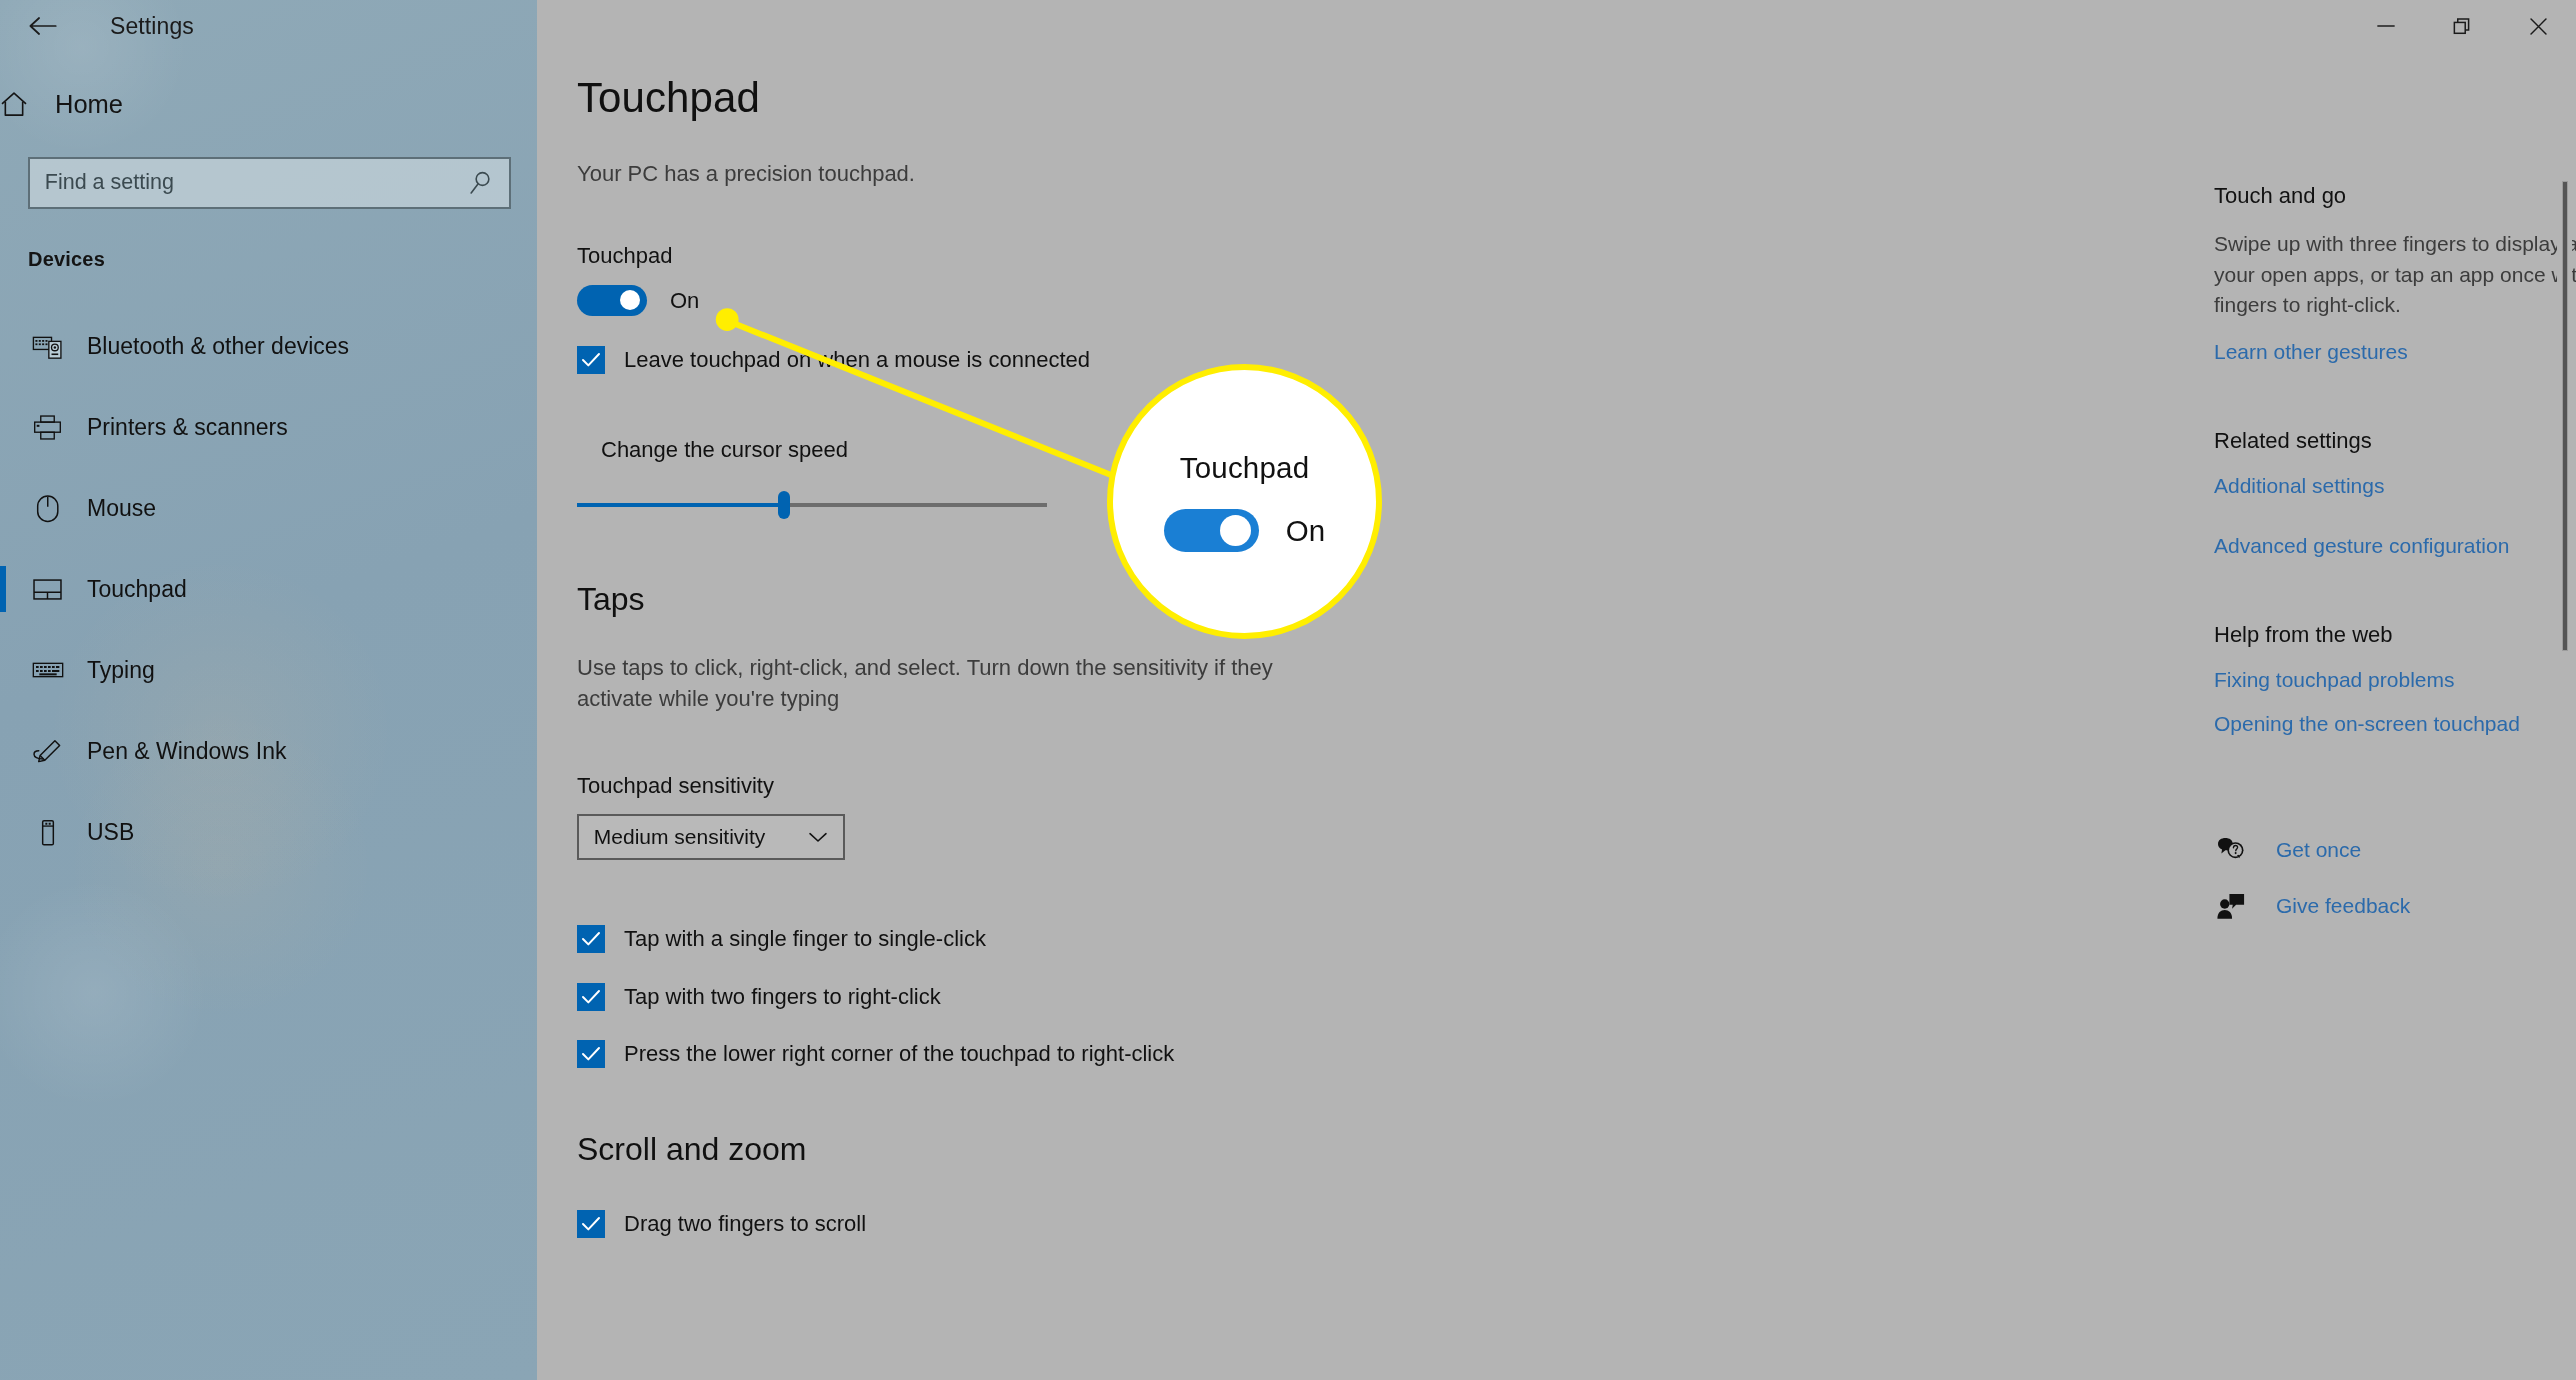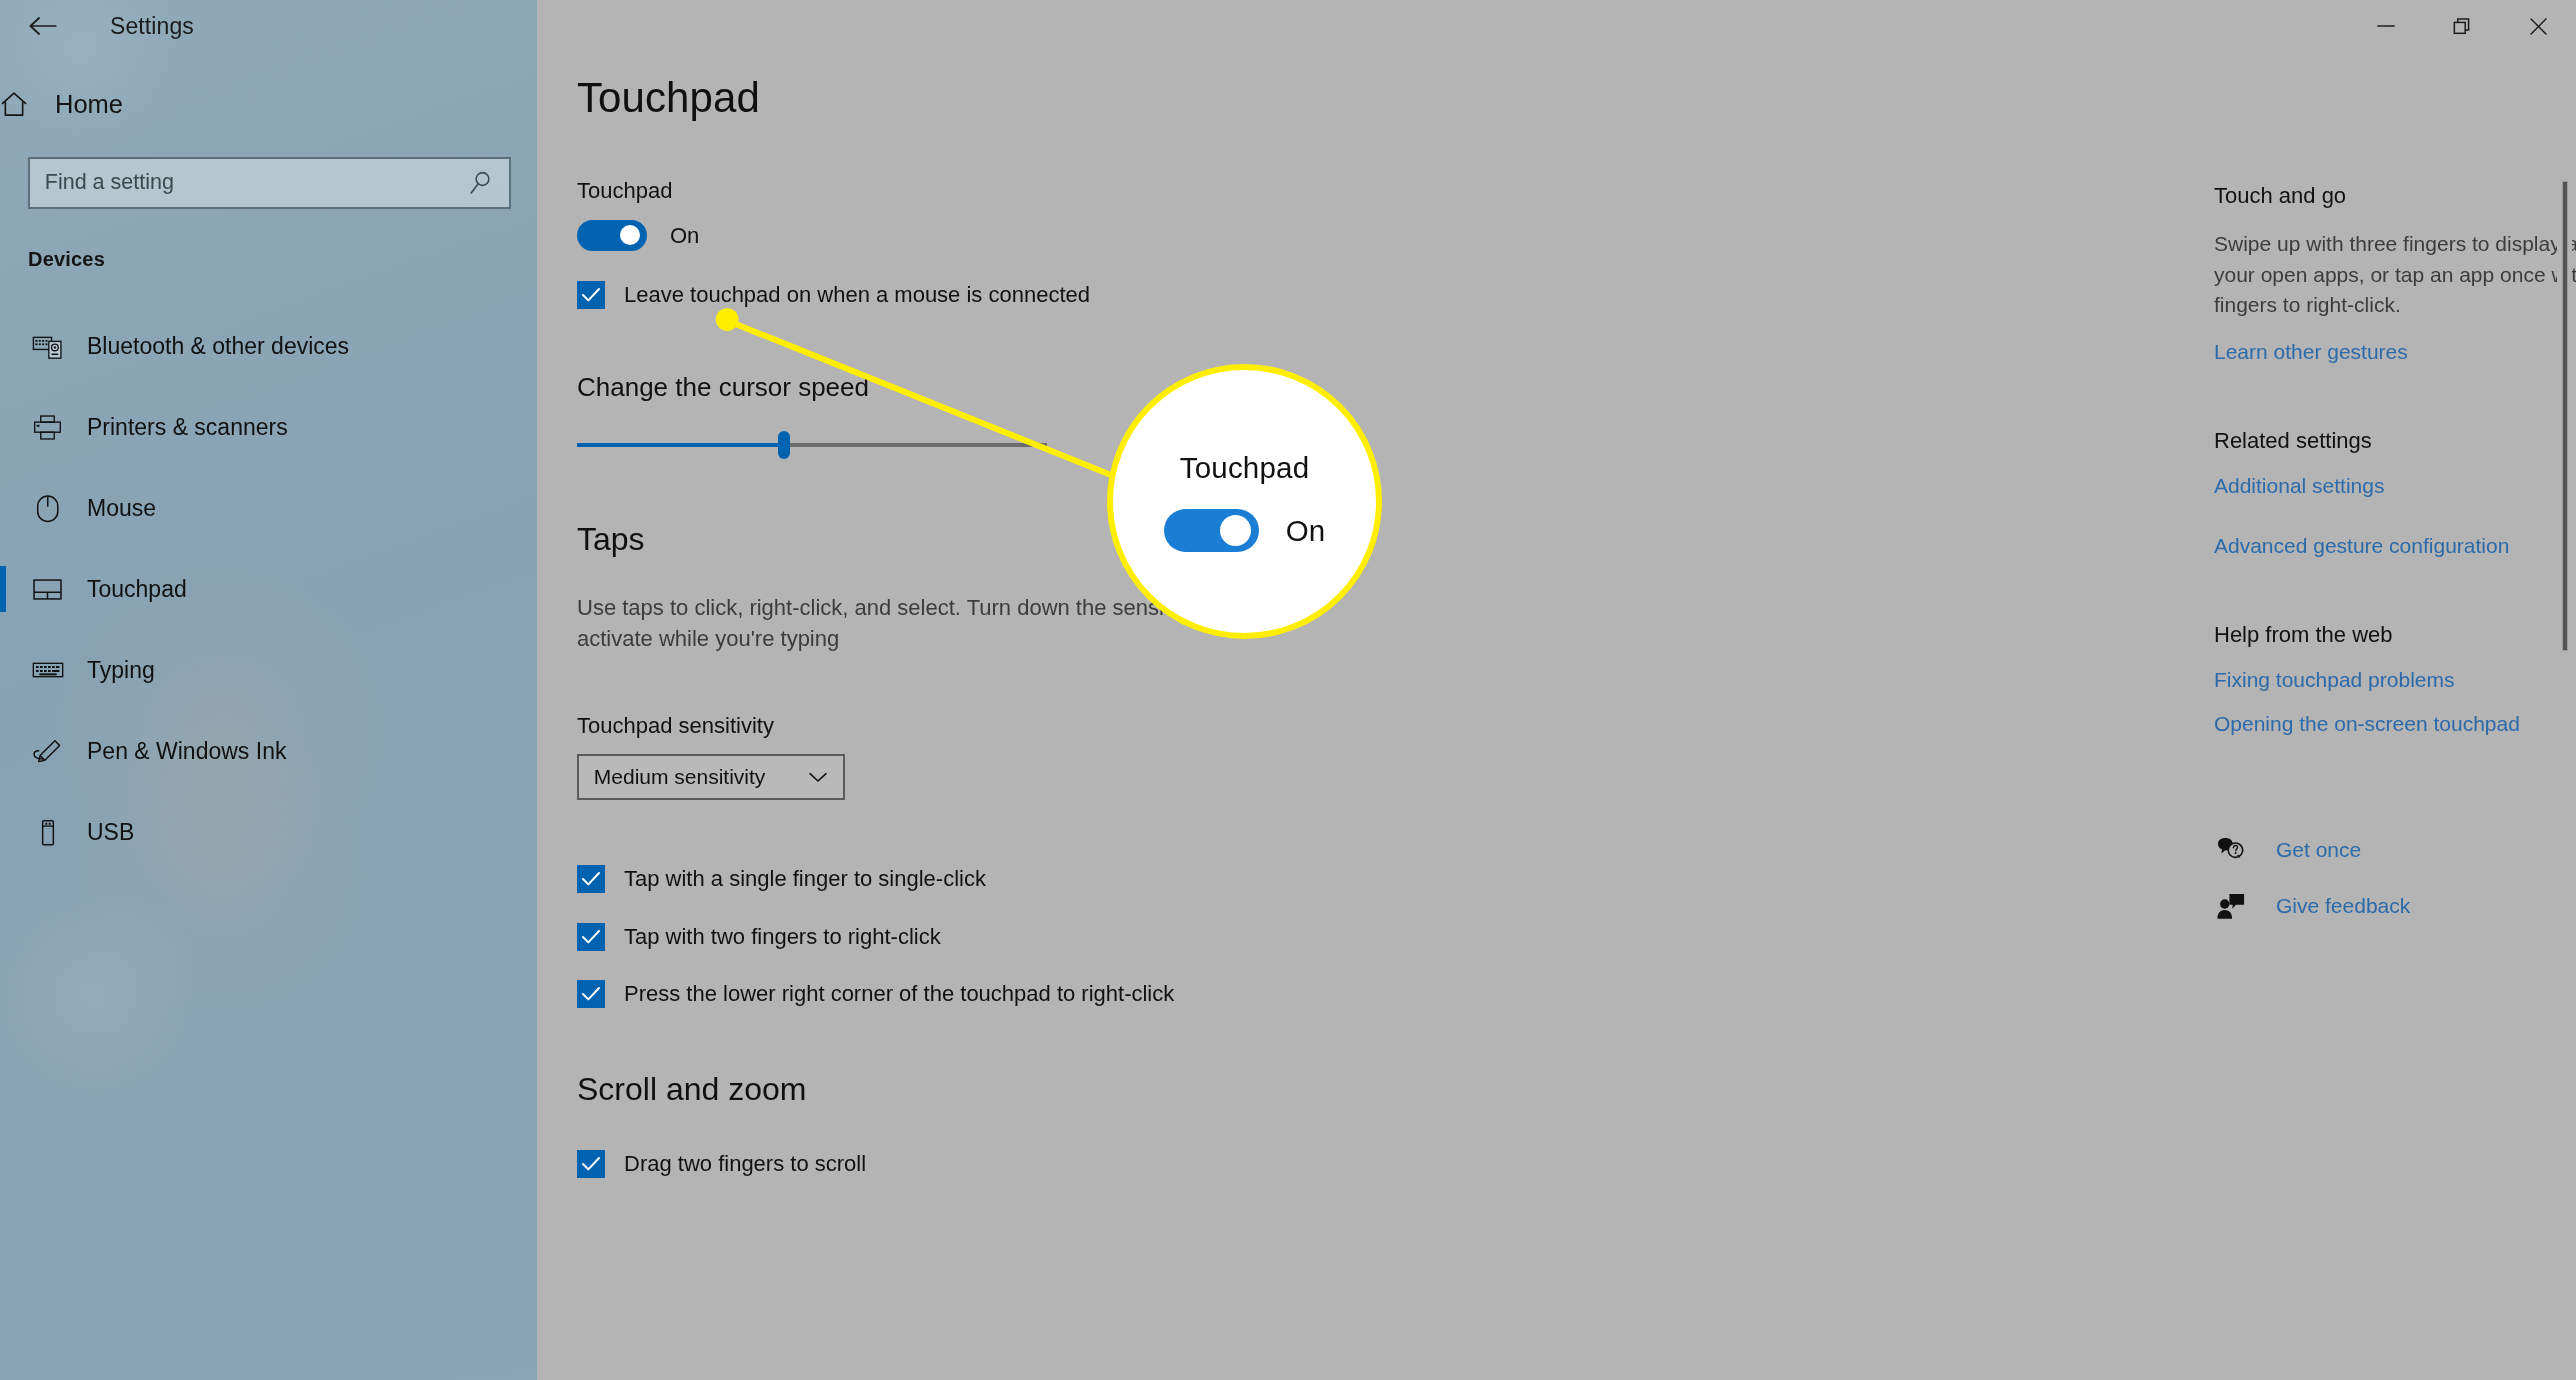--- a/index.html
+++ b/index.html
@@ -206,21 +206,21 @@
     flex: 0 0 28px;
     display: flex; align-items: center; justify-content: center;
   }
   .check-row .ctext {
     font-size: 22px;
     color: #111;
     margin-left: 19px;
     white-space: nowrap;
   }
 
-  .slider-label { font-size: 26px; color: #111; margin-top: 63px; }
+  .slider-label { font-size: 22px; color: #111; margin-top: 63px; margin-left: 24px; }
   .slider-wrap {
     position: relative;
     margin-top: 28px;
     width: 470px;
     height: 27px;
   }
   .slider-track {
     position: absolute;
     top: 12px; left: 0;
     width: 470px; height: 4px;
@@ -530,20 +530,21 @@
 
     </div>
   </div>
 
   <div class="content">
     <div class="content-inner">
 
       <div class="main-col">
 
         <h1 class="page-title">Touchpad</h1>
+        <div class="page-sub">Your PC has a precision touchpad.</div>
 
         <div class="field-label">Touchpad</div>
         <div class="toggle-row">
           <div class="toggle">
             <span class="knob"></span>
           </div>
           <span class="toggle-state">On</span>
         </div>
 
         <div class="check-row">

